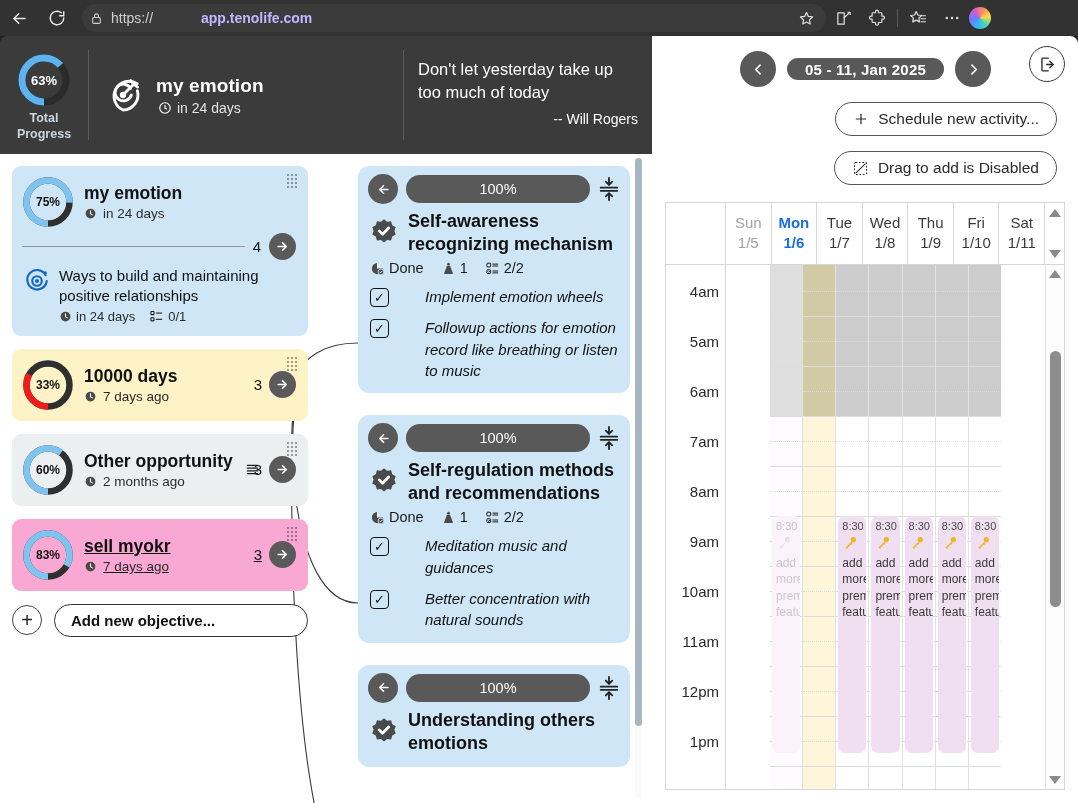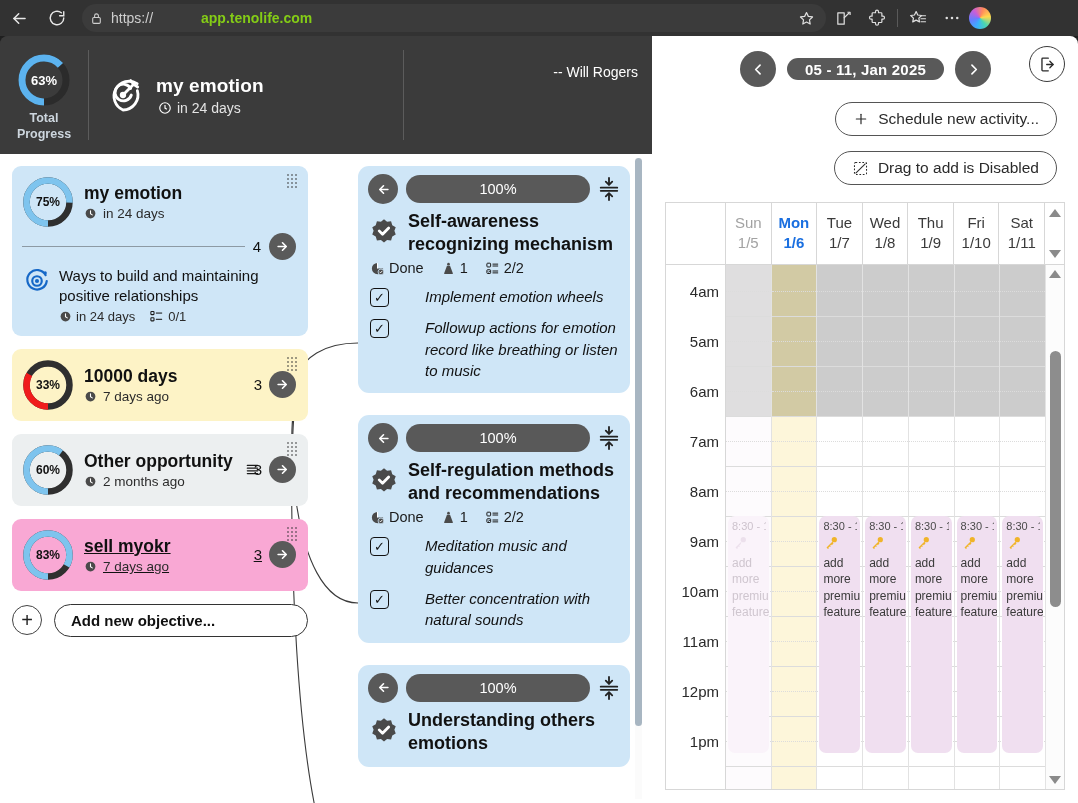--- a/index.html
+++ b/index.html
@@ -20,21 +20,21 @@
     width:38px; height:30px; display:flex; align-items:center; justify-content:center;
     color:#e8e8e8; flex:none;
   }
   .url-pill {
     margin-left:6px; height:28px; flex:1 1 auto; max-width:744px;
     background:#3b3b3b; border-radius:14px;
     display:flex; align-items:center; padding:0 8px; gap:8px;
     font-size:14px; color:#cfcfcf;
   }
   .url-text { flex:1; white-space:nowrap; overflow:hidden; }
-  .url-text b { color:#84cc16; font-weight:600;padding-left:48px; }
+  .url-text b { color:#c4b5fd; font-weight:600;padding-left:48px; }
   .tb-icon {
     width:34px; height:30px; display:flex; align-items:center; justify-content:center;
     color:#e0e0e0; flex:none;
   }
   .tb-sep { width:1px; height:18px; background:#5a5a5a; flex:none; margin:0 3px; }
   .copilot {
     width:22px;height:22px;border-radius:50%;
     background:conic-gradient(from 200deg,#3ab0ff,#6a7bff,#c95ed8,#ff8a5c,#ffd84d,#49d6b0,#3ab0ff);
     flex:none; margin-right:8px;
   }
@@ -207,21 +207,21 @@
     font-size:15px; color:#3a3a3a; line-height:1.25;
   }
   .dayhead.dim { color:#a2a2a2; }
   .dayhead.today { color:#1a6fe0; font-weight:700; }
   .vscroll-head {
     width:19px; flex:none; background:#fff; display:flex; flex-direction:column;
     align-items:center; justify-content:space-between; padding:6px 0; color:#8a8a8a;
   }
 
   .cal-grid-outer {
-    position:relative; height:526px; border:1px solid #d7d7d7; display:flex; overflow:hidden;
+    position:relative; height:526px; border:1px solid #d7d7d7; display:flex; overflow:hidden;gap:44px;
   }
   .grid-gutter { width:60px; flex:none; border-right:1px solid #d7d7d7; position:relative; }
   .hour-lbl {
     position:absolute; right:6px; font-size:15px; color:#2a2a2a; text-align:right;
     transform:translateY(-50%);
   }
   .grid-cols { flex:1; display:flex; position:relative; }
   .daycol { flex:1; border-right:1px solid #e2e2e2; position:relative; }
   .daycol:last-child { border-right:none; }
   .daycol.sun { background:#fdfbfd; }
@@ -357,20 +357,21 @@
                   <circle cx="12" cy="12" r="9"></circle>
                   <path d="M12 7v5.2l3.2 2"></path>
                 </svg>
             </span>
             <span>in 24 days</span>
           </div>
         </div>
       </div>
       <div class="hdr-div"></div>
       <div class="quote-box">
+        <div class="quote-text">Don't let yesterday take up too much of today</div>
         <div class="quote-author">-- Will Rogers</div>
       </div>
     </div>
 
     <div class="board">
       <svg id="connectors" width="652" height="649" style="position:absolute;left:0;top:0;pointer-events:none">
           <path d="M 296 253 C 287 253, 286 189, 358 189" fill="none" stroke="#3a3a3a" stroke-width="1.1"></path>
           <path d="M 296 253 C 287 253, 286 449, 358 449" fill="none" stroke="#3a3a3a" stroke-width="1.1"></path>
           <path d="M 296 253 C 287 253, 286 737, 358 737" fill="none" stroke="#3a3a3a" stroke-width="1.1"></path>
         </svg>

